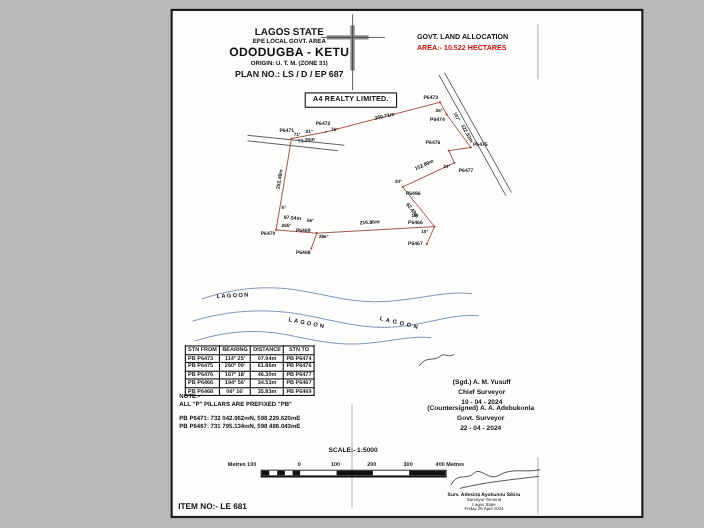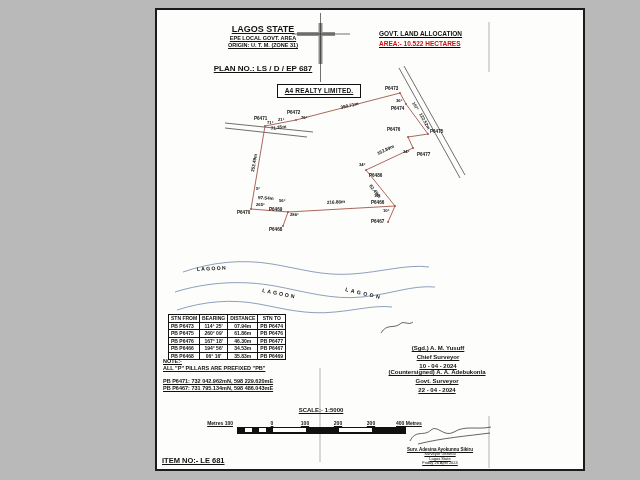--- a/index.html
+++ b/index.html
@@ -1,27 +1,27 @@
 <!DOCTYPE html>
 <html><head>
 <meta charset="utf-8">
 <style>
   html,body{margin:0;padding:0;}
   body{width:640px;height:480px;background:#b9b9b9;font-family:"Liberation Sans",sans-serif;overflow:hidden;}
   .canvas{position:relative;width:640px;height:480px;}
   .page{position:absolute;left:155px;top:8px;width:430px;height:463px;background:#fdfdfb;border:2px solid #1b1b1b;box-sizing:border-box;}
-  .abs{position:absolute;text-decoration:underline;}
+  .abs{position:absolute;}
   #map-svg{position:absolute;left:0;top:0;}
   svg text{font-family:"Liberation Sans",sans-serif;font-weight:bold;fill:#111;}
   .title-block{left:18px;top:14px;width:176px;text-align:center;color:#111;}
   .tb1{font-size:9px;font-weight:bold;}
   .tb2{font-size:5.5px;font-weight:bold;margin-top:1px;}
   .tb3{font-size:11px;font-weight:bold;margin-top:1px;letter-spacing:.3px;}
   .tb4{font-size:5.5px;font-weight:bold;margin-top:1px;}
-  .tb5{font-size:8px;font-weight:bold;margin-top:16px;}
+  .tb5{font-size:8px;font-weight:bold;margin-top:2px;}
   .alloc{left:222px;top:20px;width:160px;}
   .alloc1{font-size:6.5px;font-weight:bold;color:#111;}
   .alloc2{font-size:6.5px;font-weight:bold;margin-top:3px;}
   .company-box{left:120px;top:74px;width:82px;height:12px;border:1px solid #111;text-align:center;font-size:6.5px;font-weight:bold;line-height:12px;letter-spacing:.2px;color:#111;background:#fff;}
   table.traverse{position:absolute;left:11px;top:304px;border-collapse:collapse;background:#fff;}
   table.traverse th,table.traverse td{border:0.8px solid #111;font-size:5px;font-weight:bold;color:#111;padding:0 2px;height:6.5px;line-height:6.5px;white-space:nowrap;}
   table.traverse th{text-align:center;}
   table.traverse td:nth-child(2),table.traverse td:nth-child(3){text-align:center;}
   .note{left:6px;top:348px;color:#111;font-size:5.5px;font-weight:bold;line-height:7px;}
   .note .gap{margin-top:6px;}
@@ -127,20 +127,21 @@
           <text x="99" y="180" font-size="4.2">5°</text>
           <text x="40" y="261" font-size="5.2" fill="#333" letter-spacing="1.2" transform="rotate(-3 40 261)">LAGOON</text>
           <text x="105" y="282" font-size="5.2" fill="#333" letter-spacing="2" transform="rotate(11 105 282)">LAGOON</text>
           <text x="188" y="281" font-size="5.2" fill="#333" letter-spacing="2.5" transform="rotate(13 188 281)">LAGOON</text>
         </g>
     </svg>
 
     <div class="abs title-block">
       <div class="tb1">LAGOS STATE</div>
       <div class="tb2">EPE LOCAL GOVT. AREA</div>
+      <div class="tb3">ODODUGBA - KETU</div>
       <div class="tb4">ORIGIN: U. T. M. (ZONE 31)</div>
       <div class="tb5">PLAN NO.: LS / D / EP 687</div>
     </div>
 
     <div class="abs alloc">
       <div class="alloc1">GOVT. LAND ALLOCATION</div>
       <div class="alloc2" id="area-line" style="color: rgb(204, 17, 17);">AREA:- 10.522 HECTARES</div>
     </div>
 
     <div class="abs company-box">A4  REALTY LIMITED.</div>

